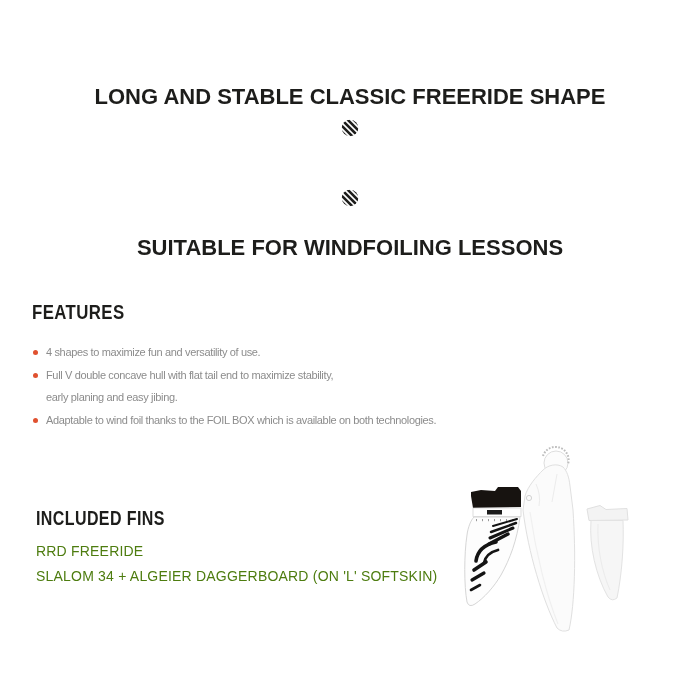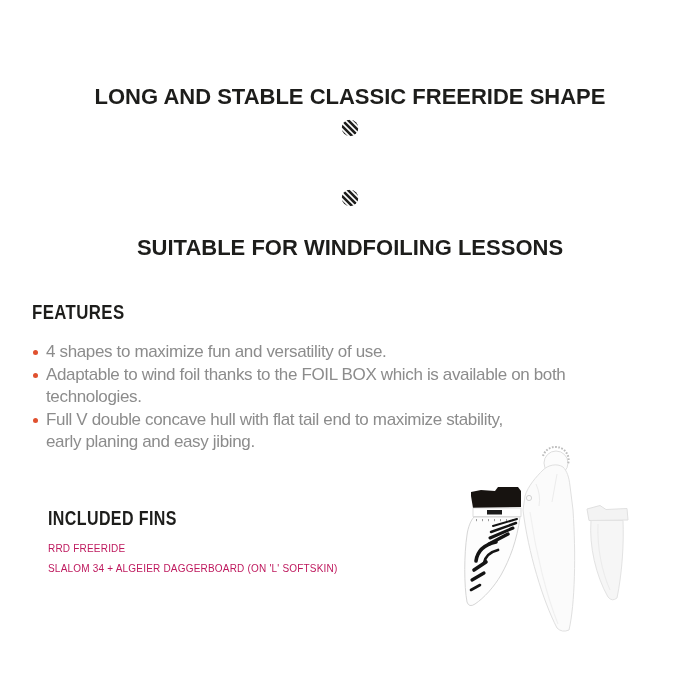--- a/index.html
+++ b/index.html
@@ -23,36 +23,36 @@
 
   
   .features { position:absolute; left:32px; top:300px; width:630px; }
   .cond-heading {
     font-size:21px; font-weight:bold; color:#1d1d1b;
     transform:scaleX(0.8); transform-origin:left center;
     letter-spacing:0.5px; white-space:nowrap;
   }
   .feature-list {
     list-style:none; margin:17px 0 0 0; padding:0;
-    font-size:17px; line-height:22.5px; letter-spacing:-0.35px;
+    font-size:11px; line-height:22.5px; letter-spacing:-0.35px;
     color:#8c8c8c;
   }
   .feature-list li {
     position:relative; padding-left:14px; white-space:pre-line;
   }
   .feature-list li::before {
     content:""; position:absolute; left:1px; top:9px;
     width:5px; height:5px; border-radius:50%; background:#e0512f;
   }
 
   
-  .included { position:absolute; left:48px; top:507px; width:440px; }
+  .included { position:absolute; left:36px; top:507px; width:440px; }
   .included .cond-heading { font-size:20px; }
   .fin-line {
-    color:#be185d; font-size:10px; letter-spacing:0.2px; white-space:nowrap;
+    color:#4d7c0f; font-size:14px; letter-spacing:0.2px; white-space:nowrap;
   }
   .fin-line-1 { margin-top:13px; }
   .fin-line-2 { margin-top:9px; }
 
   
   .fins-art { position:absolute; left:440px; top:440px; width:250px; height:240px; }
 </style>
 </head>
 <body>
 
@@ -92,23 +92,23 @@
       <line x1="7" y1="-11" x2="25" y2="7"></line>
     </g>
   </svg>
 
   <div class="hline hl-3">SUITABLE FOR WINDFOILING LESSONS</div>
 
   <div class="features">
     <div class="cond-heading">FEATURES</div>
     <ul class="feature-list">
       <li>4 shapes to maximize fun and versatility of use.</li>
-      <li>Adaptable to wind foil thanks to the FOIL BOX which is available on both technologies.</li>
       <li>Full V double concave hull with flat tail end to maximize stability,
 early planing and easy jibing.</li>
+      <li>Adaptable to wind foil thanks to the FOIL BOX which is available on both technologies.</li>
     </ul>
   </div>
 
   <div class="included">
     <div class="cond-heading">INCLUDED FINS</div>
     <div class="fin-line fin-line-1">RRD FREERIDE</div>
     <div class="fin-line fin-line-2">SLALOM 34 + ALGEIER DAGGERBOARD (ON 'L' SOFTSKIN)</div>
   </div>
 
   <svg class="fins-art" viewBox="0 0 250 240" aria-hidden="true">

